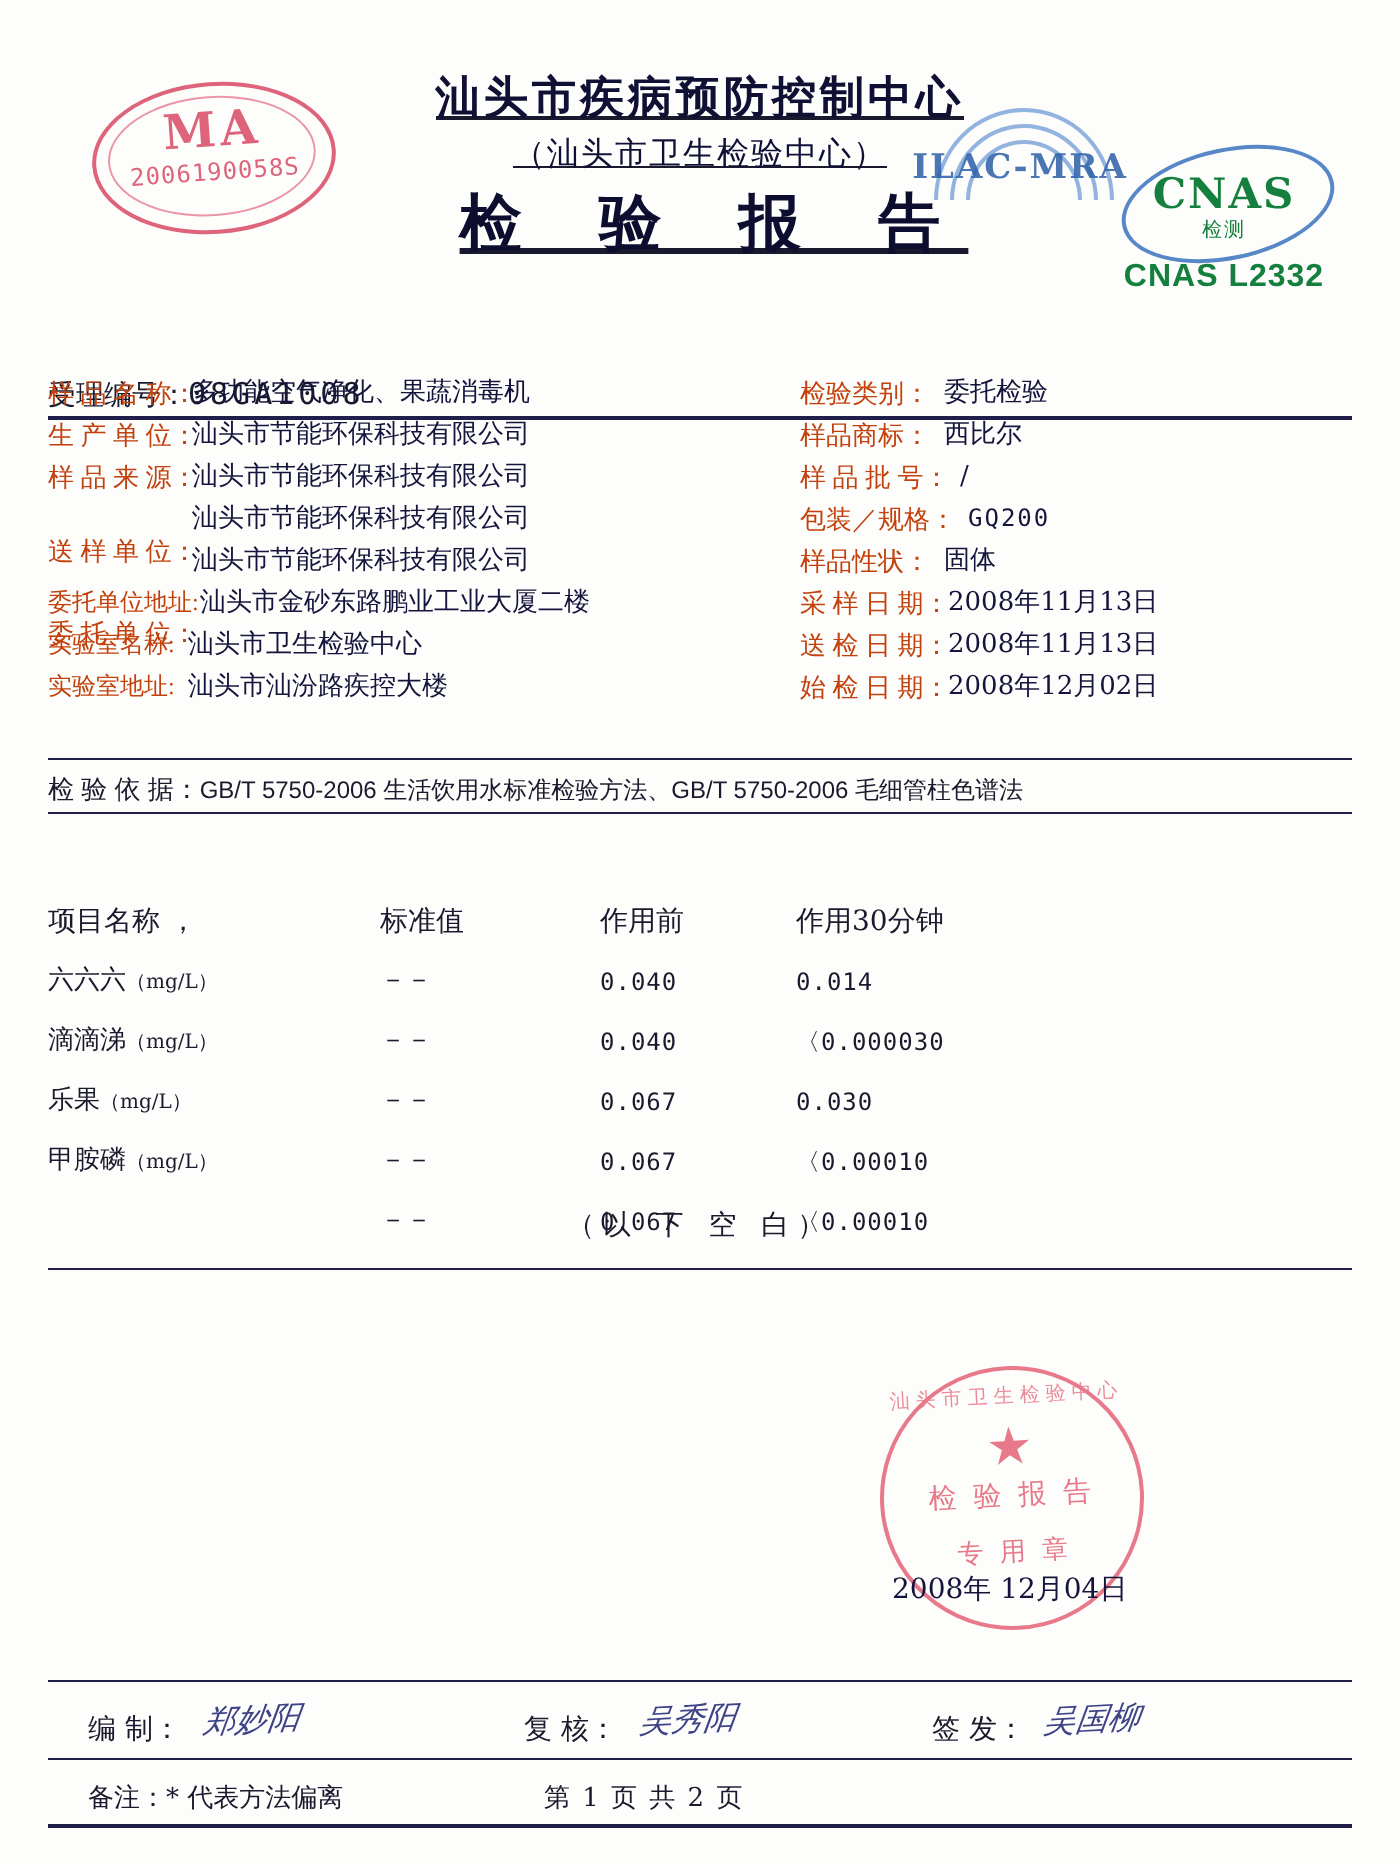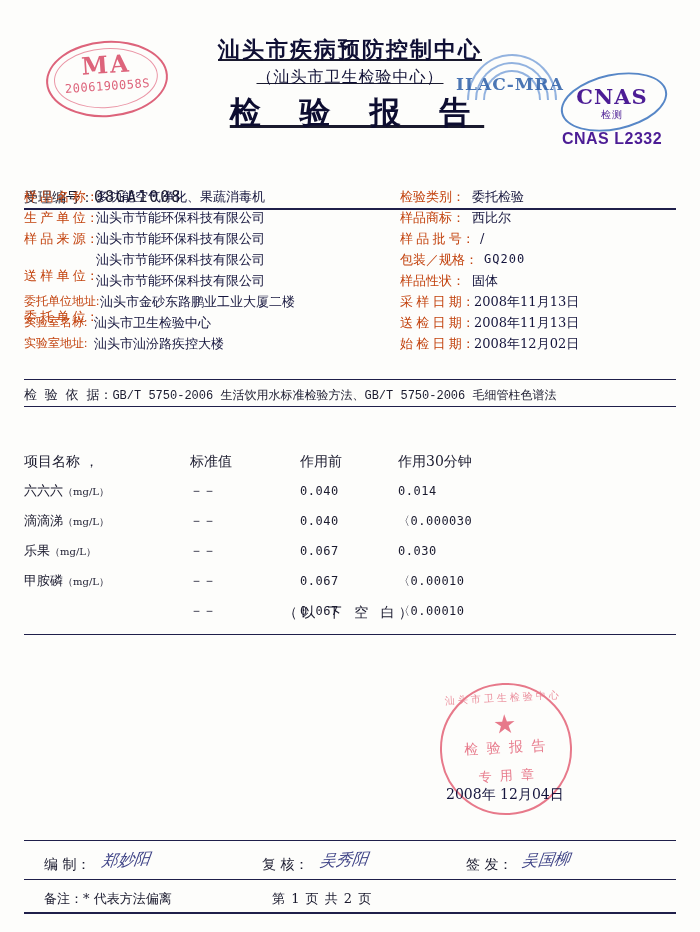--- a/index.html
+++ b/index.html
@@ -116,21 +116,21 @@
     opacity: .75;
   }
   .ilac-arc.a2 { left: 20px; top: 12px; width: 70px; height: 36px; }
   .ilac-arc.a3 { left: 28px; top: 20px; width: 54px; height: 28px; }
 
   .cnas-logo {
     position: absolute;
     left: 556px; top: 72px;
     width: 112px; height: 78px;
     text-align: center;
-    color: #4c1d95;
+    color: #15803d;
   }
   .cnas-ellipse {
     position: absolute;
     left: 4px; top: 2px;
     width: 104px; height: 52px;
     border: 2px solid #3a72bd;
     border-radius: 50%;
     transform: rotate(-12deg);
     opacity: .85;
   }
@@ -204,21 +204,21 @@
   .accept-no .num {
     font-family: "DejaVu Sans Mono", "Liberation Mono", monospace;
     font-size: 15px;
     letter-spacing: 2px;
   }
 
   .basis {
     position: absolute;
     left: 24px; top: 386px;
     font-size: 13px;
-    font-family: Liberation Mono, monospace;
+    font-family: Liberation Sans, sans-serif;
     white-space: nowrap;
   }
   .basis .small { font-size: 12px; }
 
   
   .results {
     position: absolute;
     left: 0; top: 446px;
     width: 700px;
     font-family: "DejaVu Serif", "Liberation Serif", serif;

